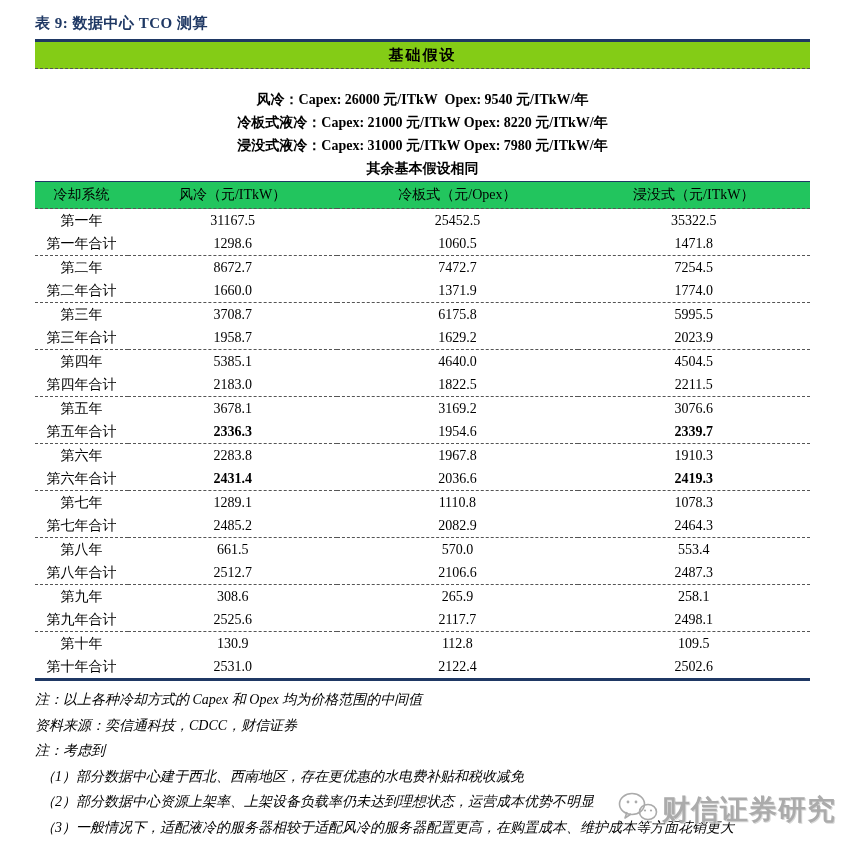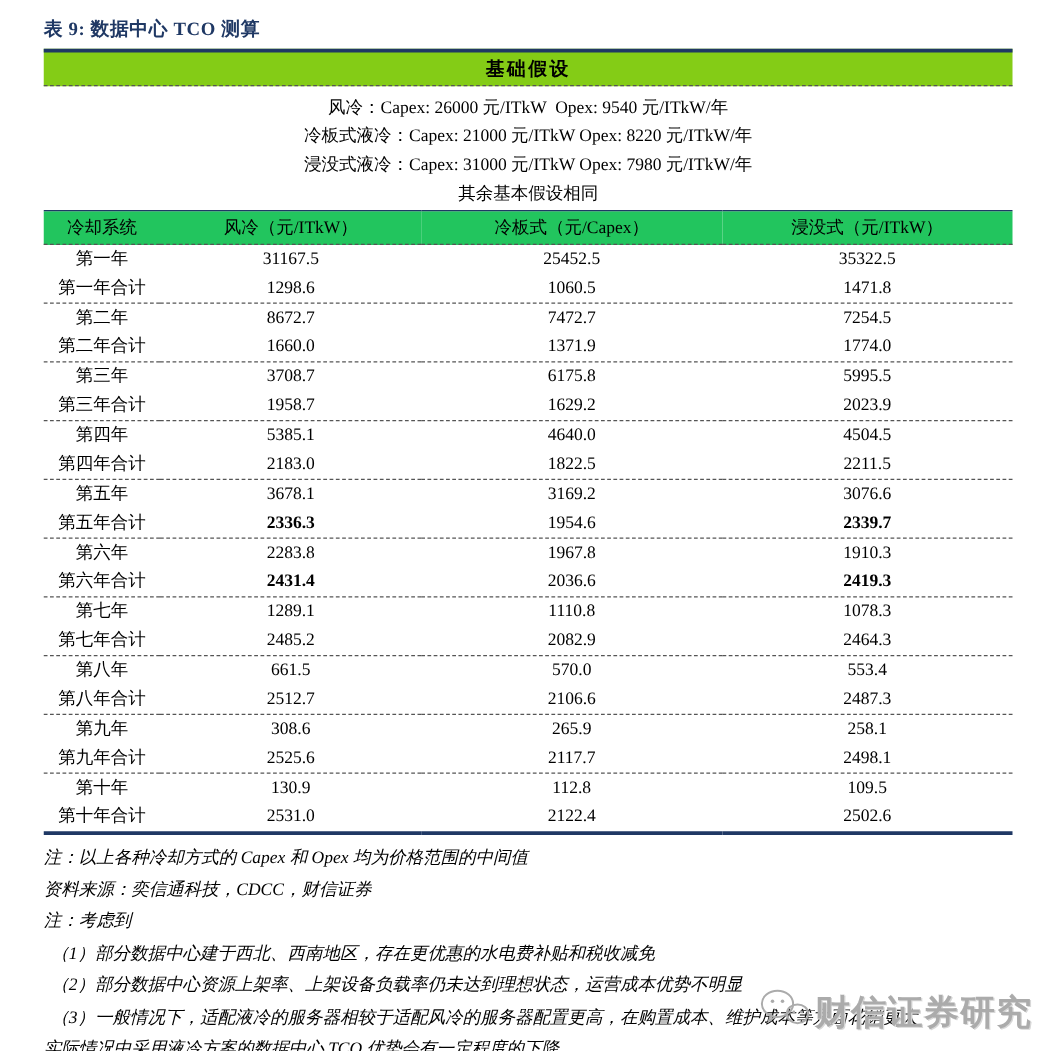--- a/index.html
+++ b/index.html
@@ -25,21 +25,21 @@
   .assume-header {
     border-top:3px solid #1F3864;
     border-bottom:1px dashed #555;
     background:#84cc16;
     text-align:center;
     font-weight:bold;
     font-size:15px;
     letter-spacing:2px;
     padding:4px 0 3px 0;
   }
-  .assume-lines { padding:6px 0 1px 0; }
+  .assume-lines { padding:19px 0 1px 0;font-weight:bold; }
   .assume-line {
     text-align:center;
     font-size:14px;
     line-height:23px;
     white-space:pre;
   }
 
   table.tco-table {
     width:100%;
     border-collapse:collapse;
@@ -67,21 +67,21 @@
   }
   table.tco-table tr.sep td { border-bottom:1px dashed #555; }
   table.tco-table td.b { font-weight:bold; }
 
   .footer { padding-top:6px; font-style:italic; font-size:14px; }
   .footer .line { line-height:25.5px; white-space:nowrap; }
   .footer .indent { padding-left:6px; }
 
   .watermark {
     position:absolute;
-    right:18px;
+    right:8px;
     bottom:12px;
     display:flex;
     align-items:center;
     gap:4px;
     color:#A6A6A6;
     pointer-events:none;
   }
   .watermark .wm-text {
     font-size:28px;
     font-weight:bold;
@@ -112,21 +112,21 @@
       <colgroup>
           <col class="c1">
           <col class="c2">
           <col class="c3">
           <col class="c4">
         </colgroup>
       <thead>
         <tr>
           <th>冷却系统</th>
           <th>风冷（元/ITkW）</th>
-          <th>冷板式（元/Capex）</th>
+          <th>冷板式（元/Opex）</th>
           <th>浸没式（元/ITkW）</th>
         </tr>
       </thead>
       <tbody>
         <tr>
           <td>第一年</td>
           <td>31167.5</td>
           <td>25452.5</td>
           <td>35322.5</td>
         </tr>

